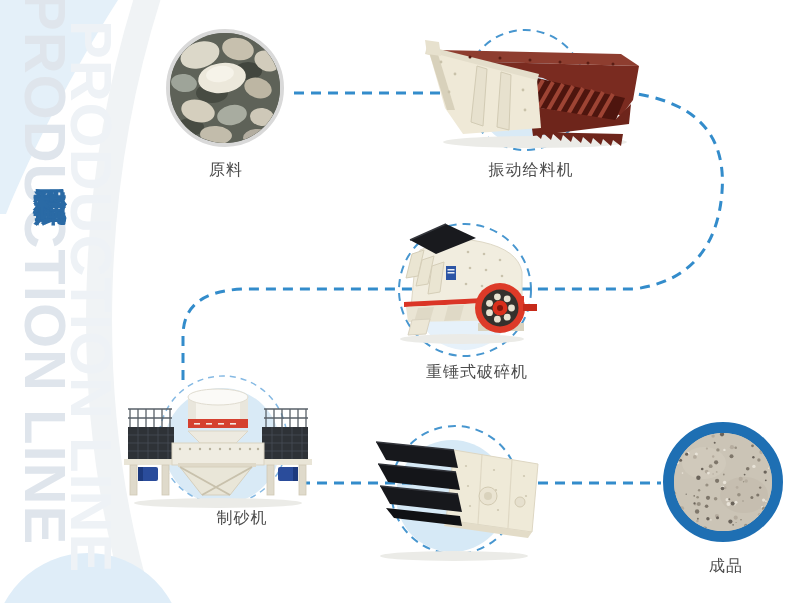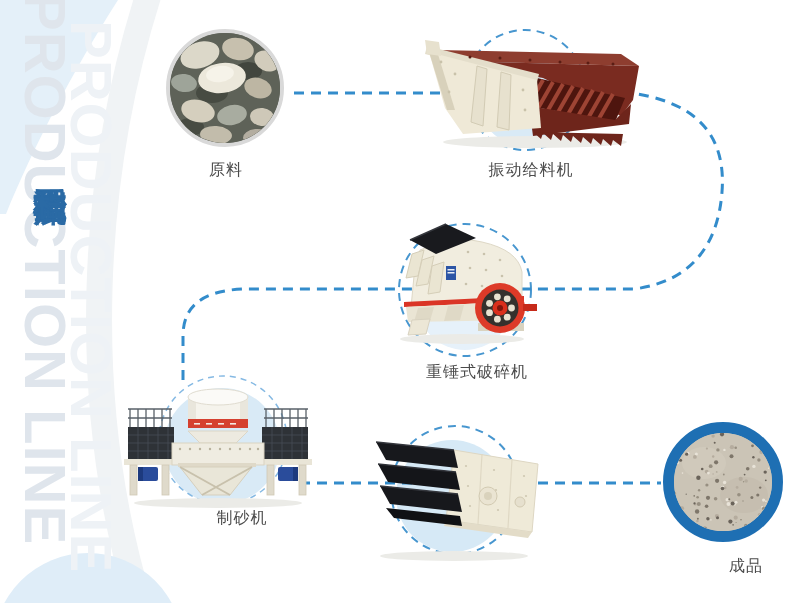--- a/index.html
+++ b/index.html
@@ -32,21 +32,21 @@
   .product{left:663px;top:422px;width:120px;height:120px;border:11px solid #1e6fb3;background:#cbc4b6;}
 
   
   .flow-label{position:absolute;z-index:4;transform:translateX(-50%);
     font-size:16px;letter-spacing:1px;color:#4b4b4b;font-weight:400;white-space:nowrap;}
   .lbl-raw{left:226px;top:160px;}
   .lbl-feeder{left:531px;top:160px;}
   .lbl-crusher{left:477px;top:362px;}
   .lbl-sandmaker{left:222px;top:508px;margin-left:20px;}
   .lbl-screen{left:456px;top:561px;}
-  .lbl-product{left:726px;top:556px;margin-left:20px;}
+  .lbl-product{left:726px;top:556px;}
 </style>
 </head>
 <body>
 
 <div class="stage">
 
   <svg class="bg-layer" width="800" height="603" viewBox="0 0 800 603">
 
     <path d="M0 0 L118 0 C72 72 32 150 6 214 L0 214 Z" fill="#e4f0f9"></path>
     <path d="M150 -10 C92 170 76 400 142 612" stroke="#f0f3f5" stroke-width="26" fill="none"></path>

